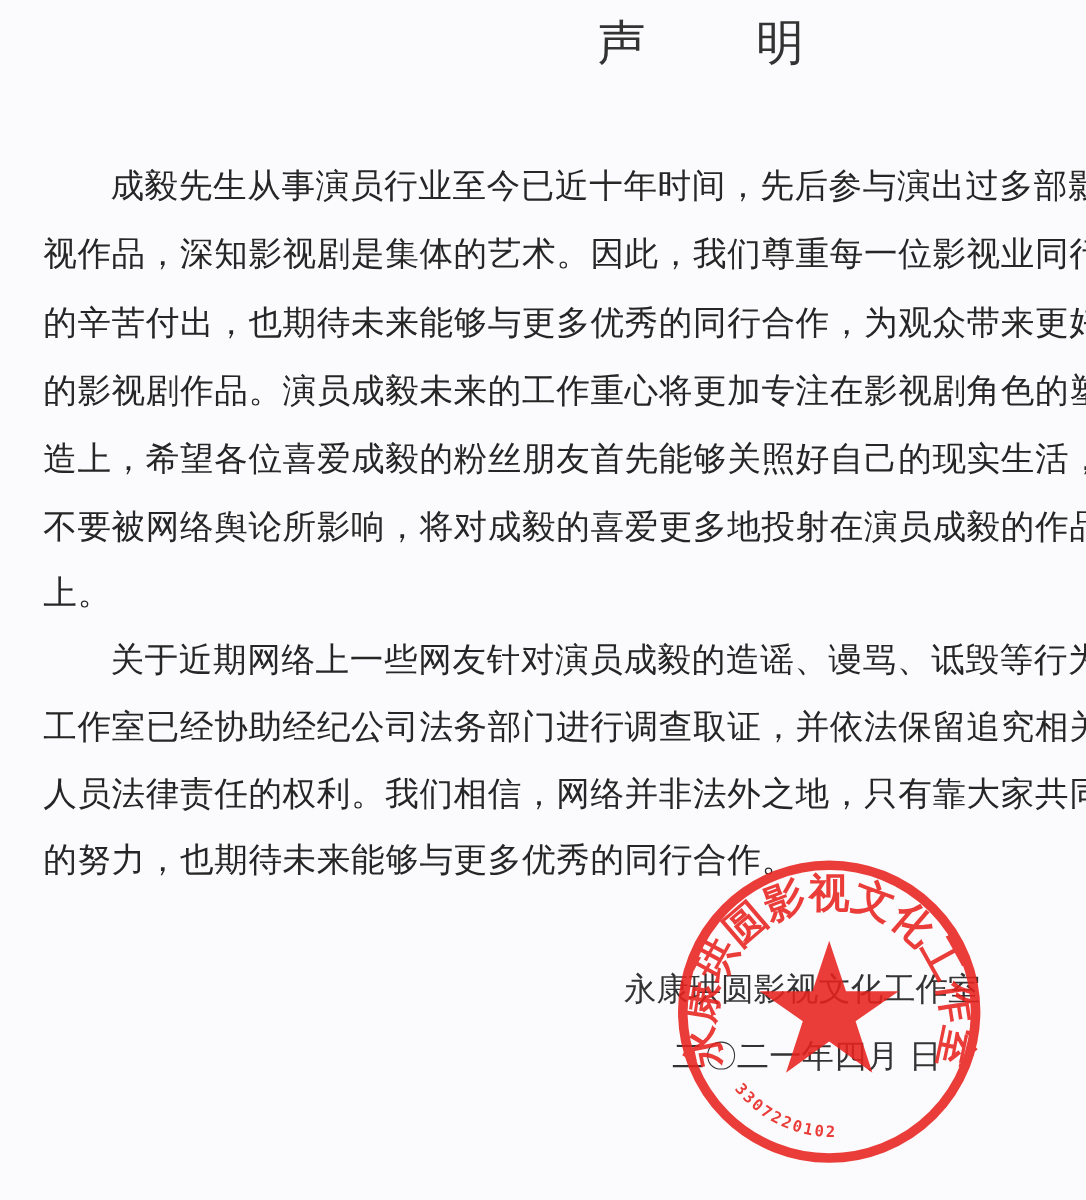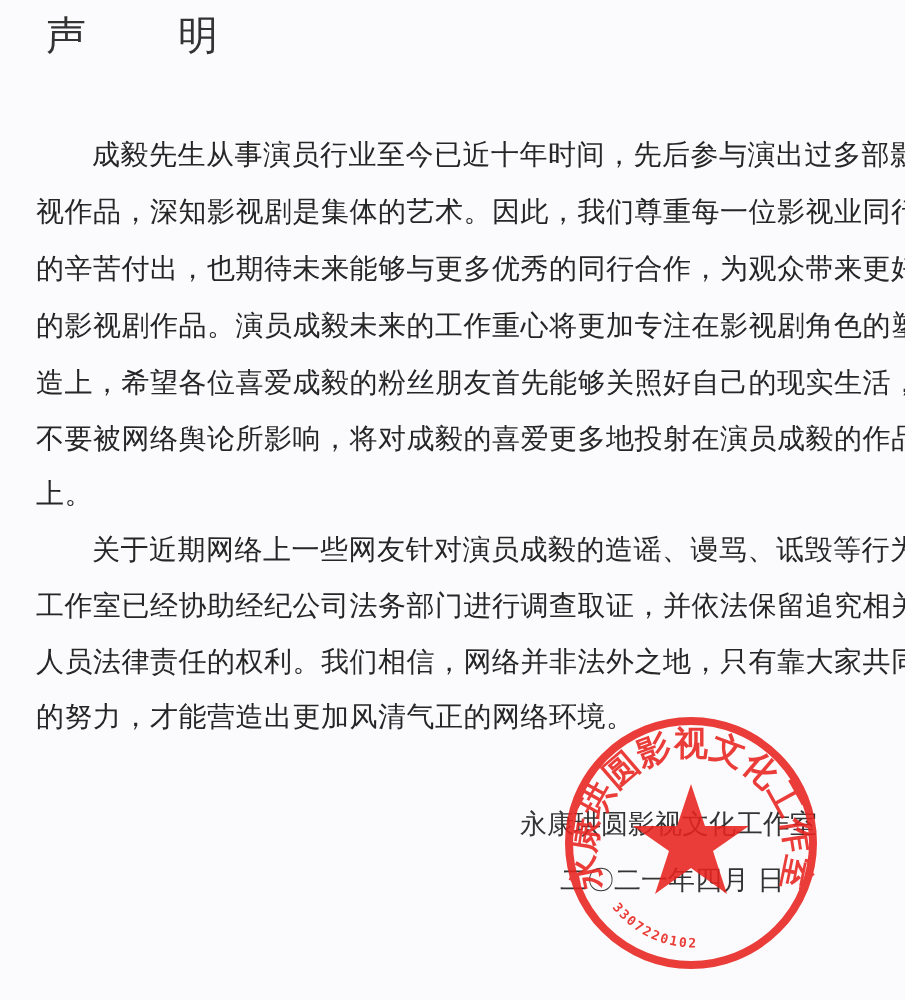--- a/index.html
+++ b/index.html
@@ -6,21 +6,21 @@
   body {
     width: 905px; height: 1000px; overflow: hidden;
     background: #fbfbfd;
     font-family: "DejaVu Serif", "Liberation Serif", serif;
     color: #2a2a2a;
     position: relative;
   }
   .page { position: absolute; inset: 0; }
   .title {
     position: absolute; top: 8px; left: 0; width: 716px;
-    text-align: left; font-size: 40px; color: #333;
+    text-align: right; font-size: 40px; color: #333;
     letter-spacing: 0;
   }
   .title span { display: inline-block; margin: 0 46px; }
   .line {
     position: absolute; left: 36px; width: 840px;
     font-size: 28px; line-height: 34px; white-space: nowrap;
     color: #262626; letter-spacing: 0.5px;
   }
   .indent { left: 92px; }
   .sig, .date {
@@ -57,21 +57,21 @@
     <div class="line" style="top:309px">的影视剧作品。演员成毅未来的工作重心将更加专注在影视剧角色的塑</div>
     <div class="line" style="top:366px">造上，希望各位喜爱成毅的粉丝朋友首先能够关照好自己的现实生活，</div>
     <div class="line" style="top:422px">不要被网络舆论所影响，将对成毅的喜爱更多地投射在演员成毅的作品</div>
     <div class="line" style="top:477px">上。</div>
   </div>
 
   <div>
     <div class="line indent" style="top:533px">关于近期网络上一些网友针对演员成毅的造谣、谩骂、诋毁等行为，</div>
     <div class="line" style="top:589px">工作室已经协助经纪公司法务部门进行调查取证，并依法保留追究相关</div>
     <div class="line" style="top:645px">人员法律责任的权利。我们相信，网络并非法外之地，只有靠大家共同</div>
-    <div class="line" style="top:700px">的努力，才能营造出更加风清气正的网络环境。</div>
+    <div class="line" style="top:700px">的努力，也期待未来能够与更多优秀的同行合作。</div>
   </div>
 
   <div class="sig">永康珙圆影视文化工作室</div>
   <div class="date">二〇二一年四月  日</div>
 
   <svg class="seal" viewBox="0 0 262 262">
     <defs>
       <path id="sealArc" d="M 40 170 A 96 96 0 1 1 222 170" fill="none"></path>
       <path id="numArc" d="M 48 190 A 104 104 0 0 0 200 212" fill="none"></path>
     </defs>

